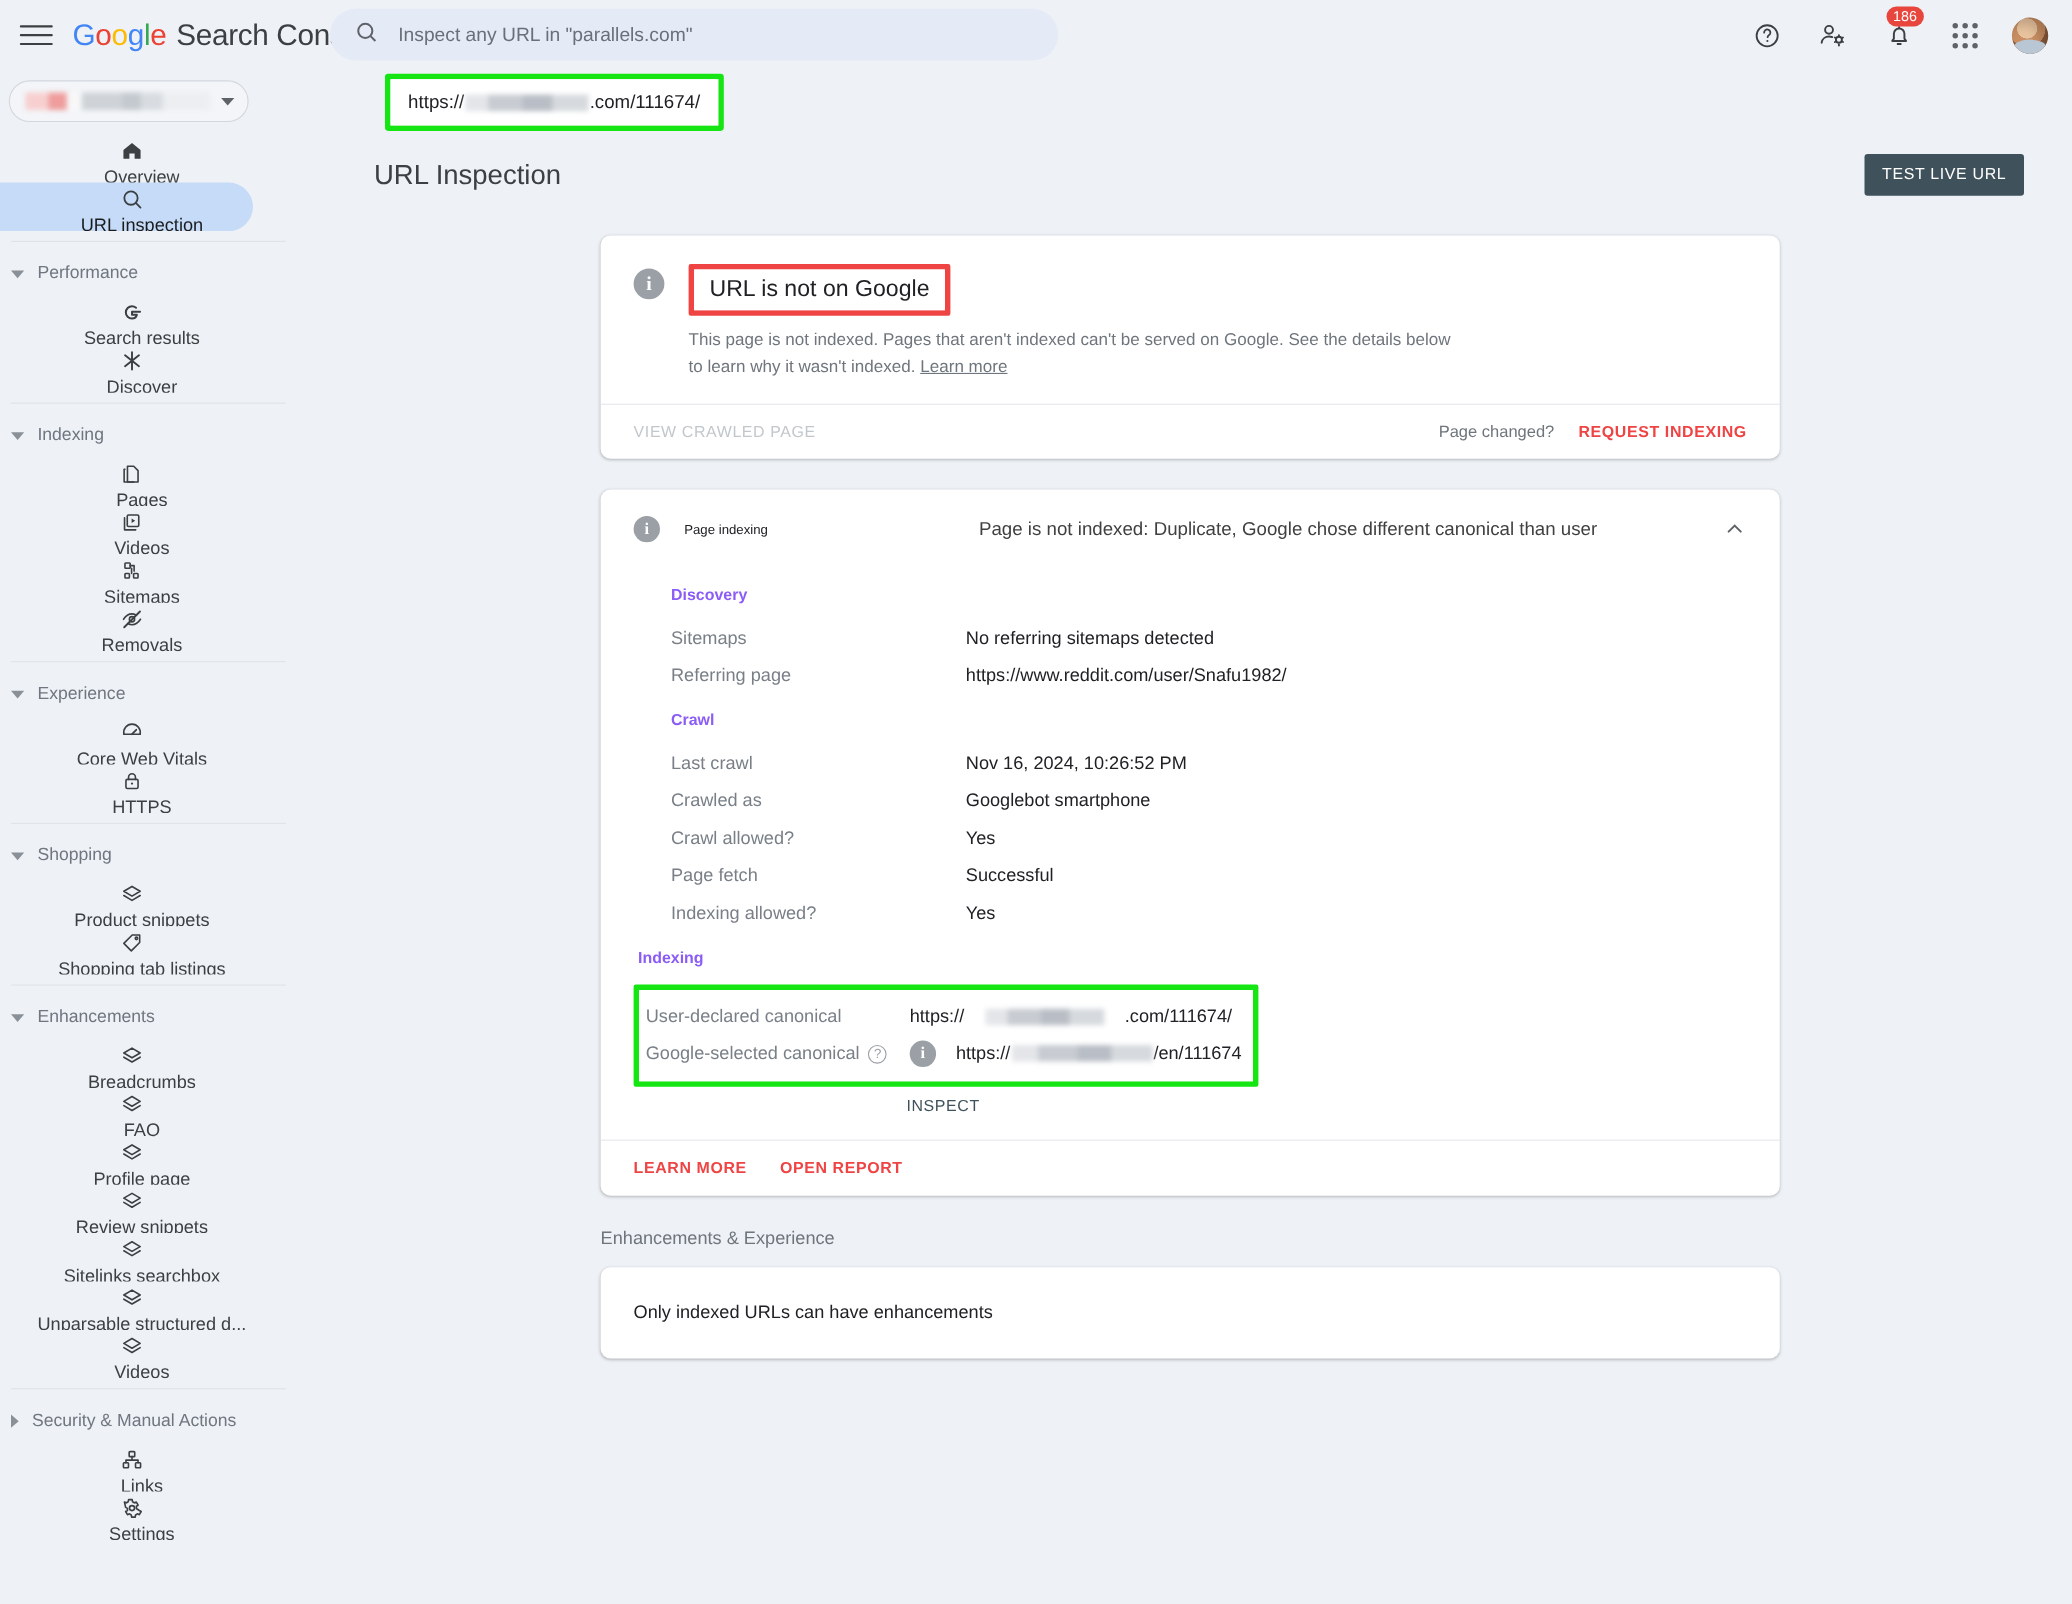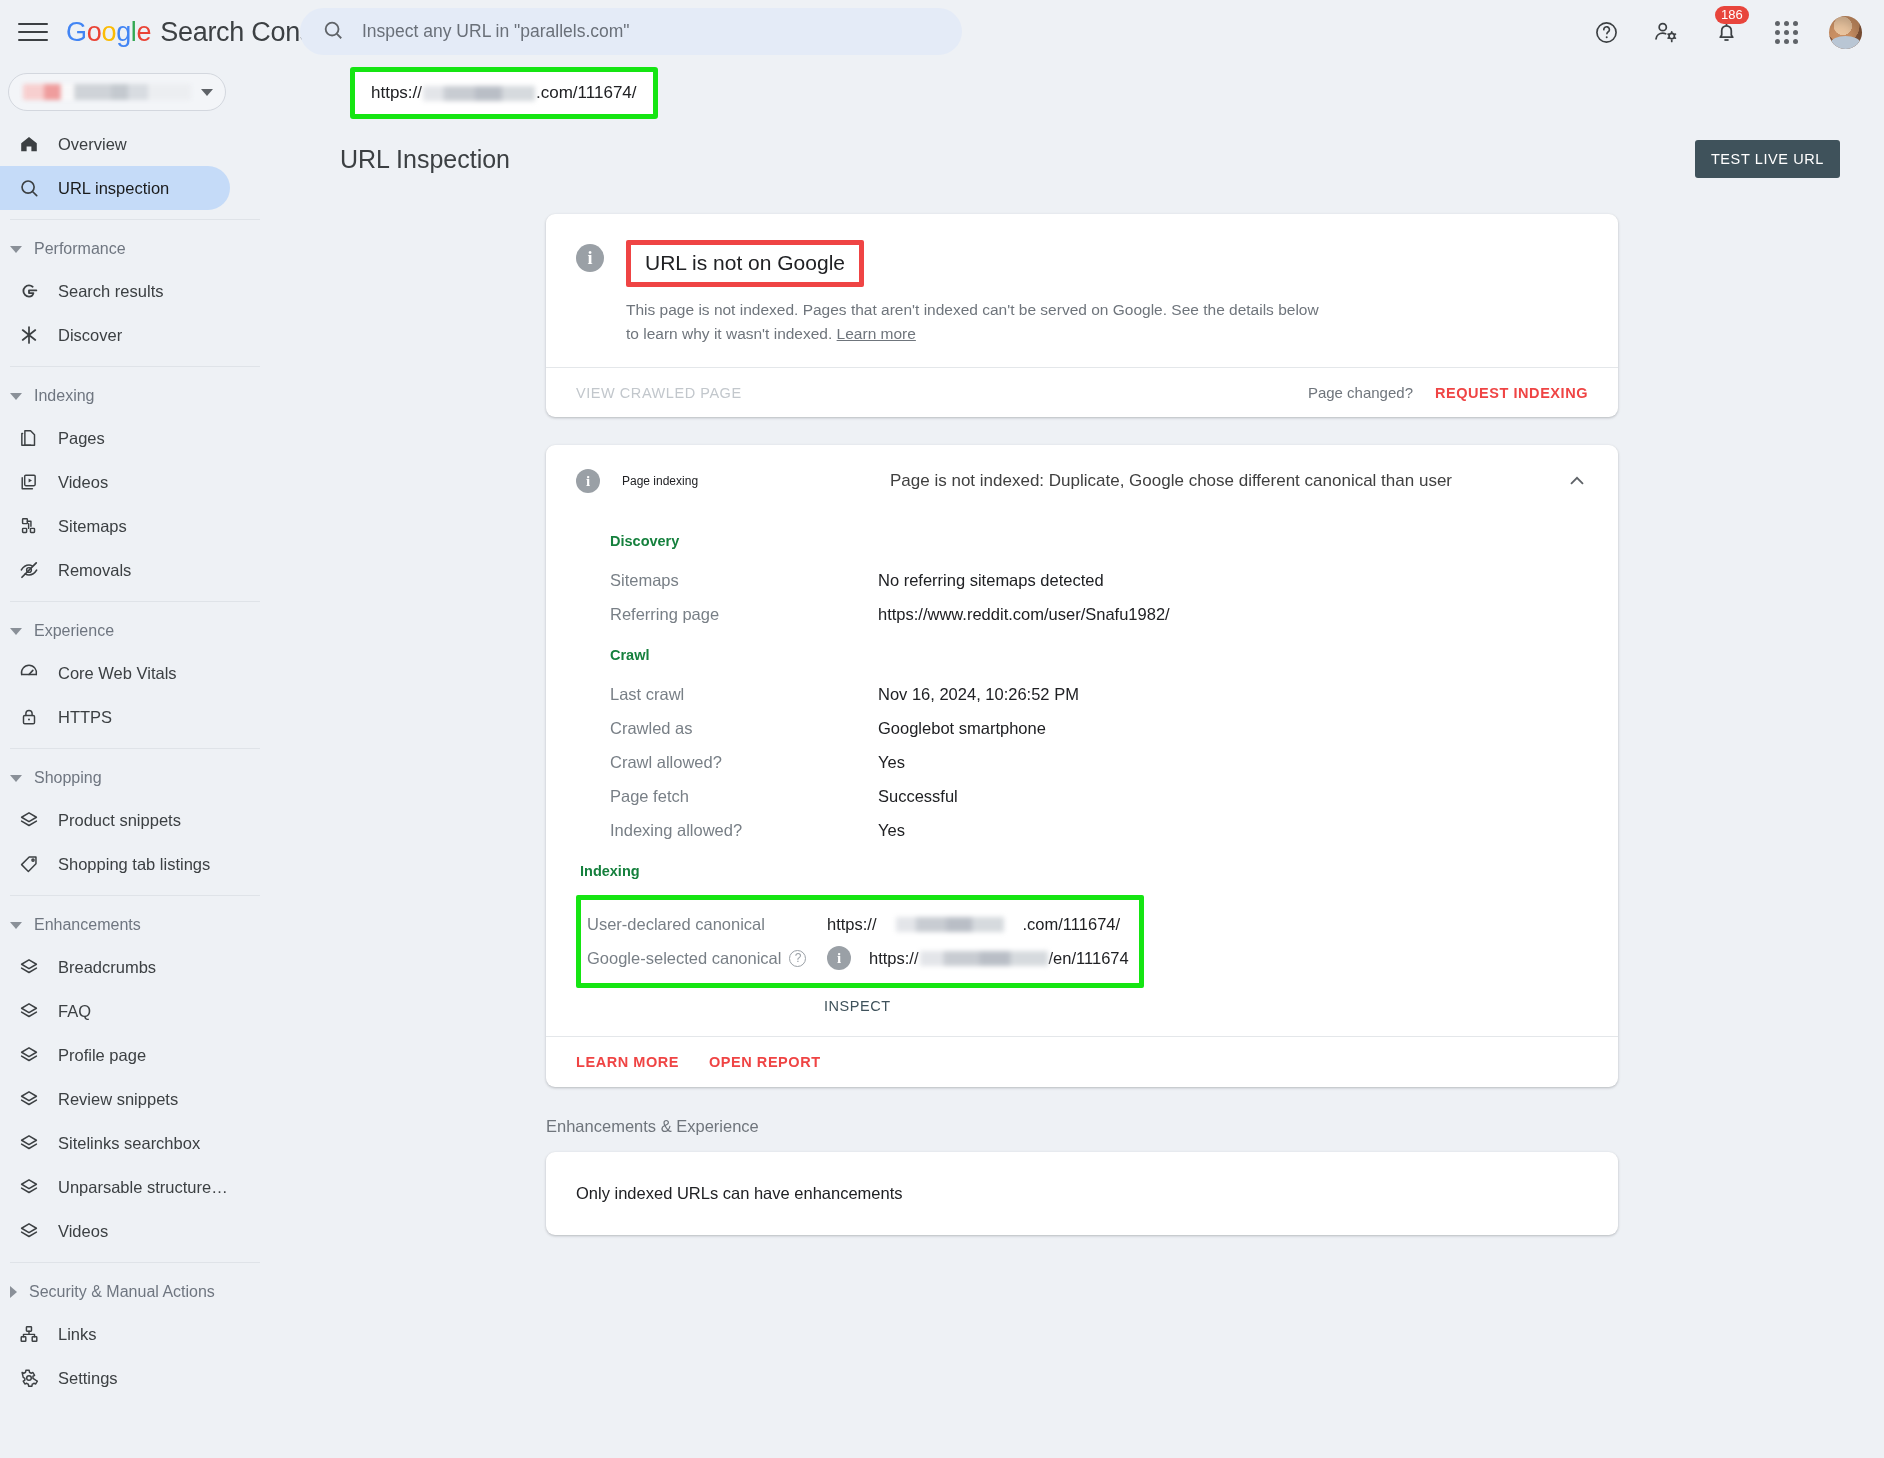--- a/index.html
+++ b/index.html
@@ -82,20 +82,21 @@
     background: linear-gradient(90deg,#e3e5e9 0 18%, #c8ccd2 19% 46%, #b9bec6 47% 70%, #d6dade 71% 100%);
     filter: blur(2.4px); vertical-align: -2px;
   }
   
   .body { display:flex; height: calc(1458px - 120px); }
   .sidebar { width: 278px; flex: 0 0 278px; padding-top: 2px; overflow:hidden; }
   .navitem {
     display:flex; align-items:center; height: 44px; padding-left: 18px;
     font-size: 16.5px; color:#3c4043; cursor:pointer; border-radius: 0 22px 22px 0;
     margin-right: 48px;
+    flex-direction: column;
   }
   .navitem.active { background:#c5dbf8; color:#1a1b1c; }
   .navitem .ni { width: 30px; flex:0 0 30px; display:flex; align-items:center;
     justify-content:flex-start; color:#3c4043; }
   .navitem .nl { margin-left: 10px; white-space:nowrap; overflow:hidden; text-overflow:ellipsis; }
   .section {
     display:flex; align-items:center; height: 40px; padding-left: 10px;
     font-size: 16px; color:#6f7680; cursor:pointer; user-select:none;
   }
   .section .tri { width:0;height:0; margin-right: 12px; }
@@ -137,21 +138,21 @@
   .act-disabled { color:#c2c7cc; cursor:default; }
   .act-right { margin-left:auto; display:flex; align-items:center; gap: 22px; }
   .act-note { color:#6f757c; letter-spacing: 0; font-size: 15px; }
   .act-link { color:#ef4444; cursor:pointer; font-weight:700; }
   
   .pi-head { display:flex; align-items:center; padding: 24px 30px; cursor:pointer; }
   .pi-label { margin-left: 22px; font-size: 12px; color:#202124; width: 268px; }
   .pi-value { font-size: 17px; color:#404040; }
   .chev { margin-left:auto; width: 22px; height:22px; color:#5f6368; }
   .pi-body { padding: 0 30px 0 30px; }
-  .grp-title { font-size: 14.5px; font-weight:700; color:#15803d; margin: 16px 0 14px 34px; }
+  .grp-title { font-size: 14.5px; font-weight:700; color:#8b5cf6; margin: 16px 0 14px 34px; }
   .kv { display:flex; align-items:center; min-height: 34px; margin-left: 34px; font-size: 16.5px; }
   .kv .k { width: 268px; color:#787f86; flex:0 0 268px; display:flex; align-items:center; gap:8px; }
   .kv .v { color:#202124; }
   .help-ico { width:17px;height:17px;border:1.5px solid #9aa0a6;border-radius:50%;
     color:#9aa0a6;font-size:12px;display:inline-flex;align-items:center;justify-content:center;
     cursor:pointer; }
   .idx-hl { border:5px solid #15e512; background:#15e512; border-radius:2px; margin: 2px 0 0 30px;
     display:inline-block; }
   .idx-hl .inner { background:#fff; padding: 7px 10px 8px 6px; }
   .idx-hl .kv { margin-left: 0; }

